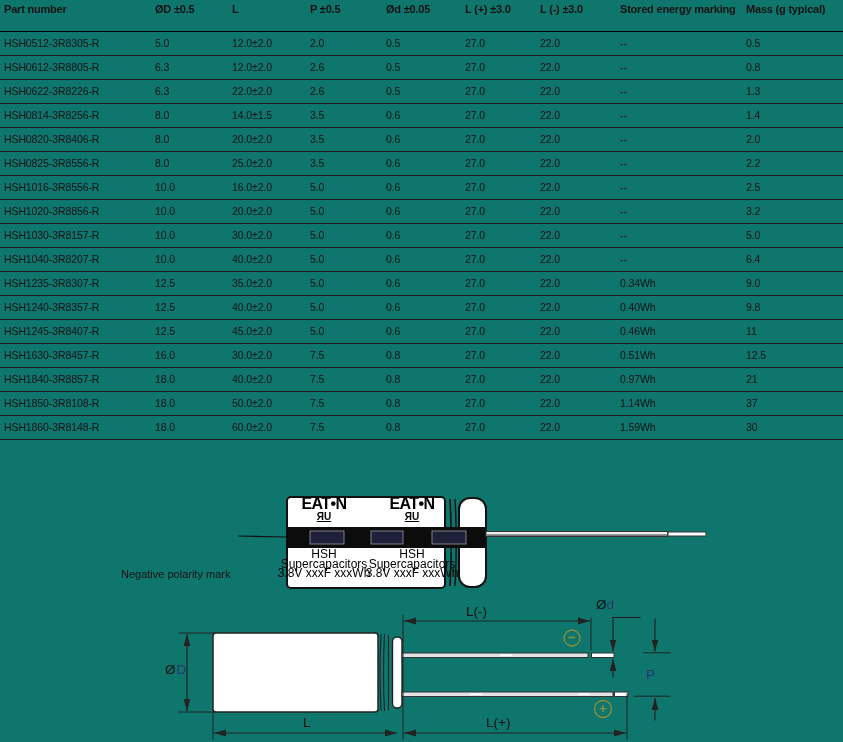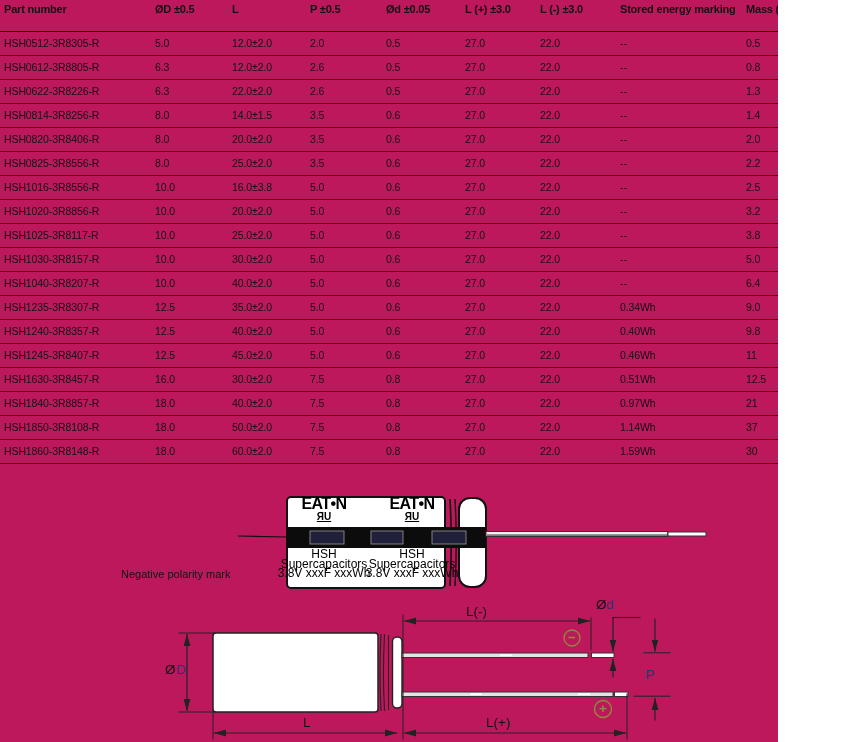--- a/index.html
+++ b/index.html
@@ -1,17 +1,17 @@
 <!DOCTYPE html>
 <html><head>
 <meta charset="utf-8">
 <style>
   html,body { margin:0; padding:0; background:#fff; }
   body { width:843px; height:742px; font-family:"Liberation Sans",sans-serif; color:#111; }
-  .page { position:relative; width:778px; height:742px; overflow:hidden; background:#be185d; }
+  .page { position:relative; width:843px; height:742px; overflow:hidden; background:#0f766e; }
 
   
   table.parts { position:absolute; top:0; left:0; width:843px; border-collapse:collapse; table-layout:fixed; }
   table.parts th {
     text-align:left; vertical-align:top; font-size:11px; font-weight:bold;
     padding:3px 2px 0 4px; height:31px; box-sizing:border-box;
     border-bottom:1px solid #000; line-height:1.18; letter-spacing:-0.2px;
   }
   table.parts td {
     font-size:10.5px; height:24px; box-sizing:border-box; padding:0 0 0 4px;
@@ -127,49 +127,38 @@
           <td>3.5</td>
           <td>0.6</td>
           <td>27.0</td>
           <td>22.0</td>
           <td>--</td>
           <td>2.2</td>
         </tr>
         <tr>
           <td>HSH1016-3R8556-R</td>
           <td>10.0</td>
-          <td>16.0±3.8</td>
+          <td>16.0±2.0</td>
           <td>5.0</td>
           <td>0.6</td>
           <td>27.0</td>
           <td>22.0</td>
           <td>--</td>
           <td>2.5</td>
         </tr>
         <tr>
           <td>HSH1020-3R8856-R</td>
           <td>10.0</td>
           <td>20.0±2.0</td>
           <td>5.0</td>
           <td>0.6</td>
           <td>27.0</td>
           <td>22.0</td>
           <td>--</td>
           <td>3.2</td>
-        </tr>
-        <tr>
-          <td>HSH1025-3R8117-R</td>
-          <td>10.0</td>
-          <td>25.0±2.0</td>
-          <td>5.0</td>
-          <td>0.6</td>
-          <td>27.0</td>
-          <td>22.0</td>
-          <td>--</td>
-          <td>3.8</td>
         </tr>
         <tr>
           <td>HSH1030-3R8157-R</td>
           <td>10.0</td>
           <td>30.0±2.0</td>
           <td>5.0</td>
           <td>0.6</td>
           <td>27.0</td>
           <td>22.0</td>
           <td>--</td>

